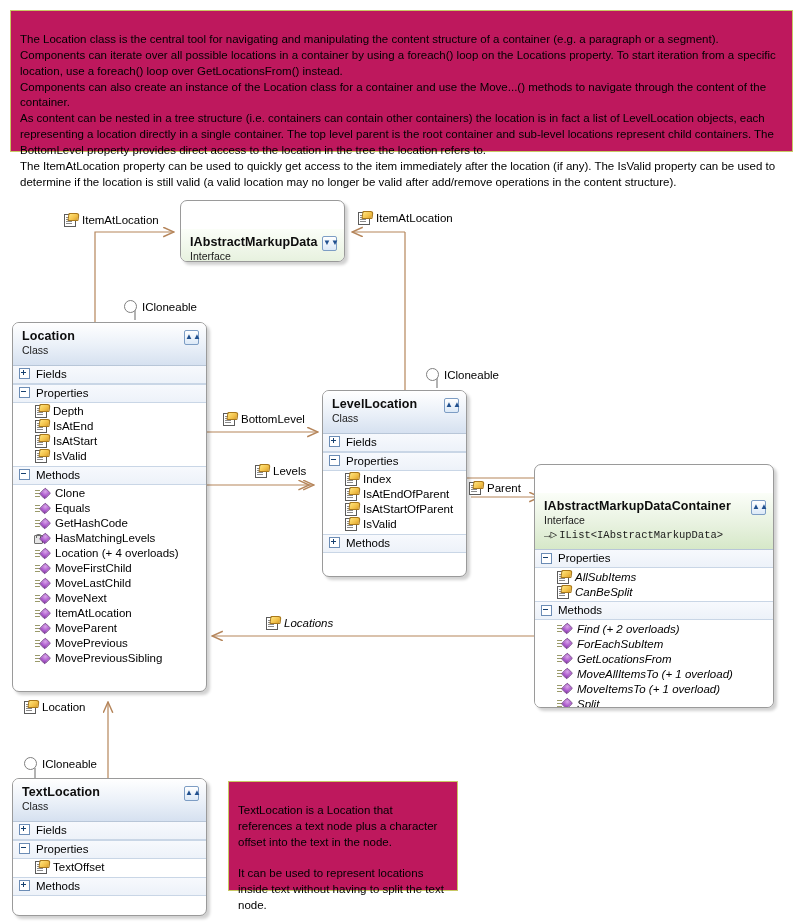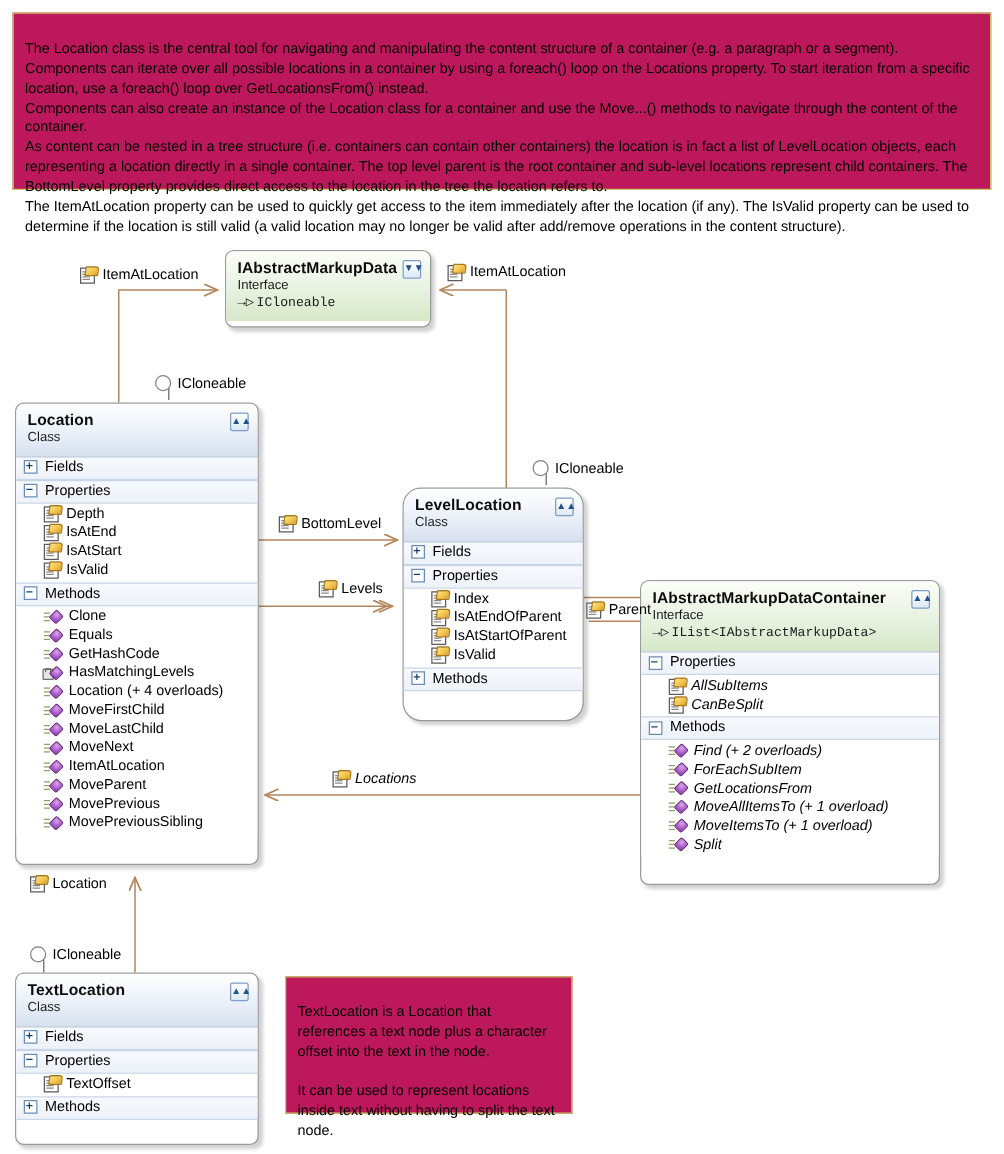--- a/index.html
+++ b/index.html
@@ -54,20 +54,21 @@
   .shape-header {
     position: relative;
     padding: 6px 9px 7px 9px;
     border-bottom: 1px solid #b8c6d8;
   }
   .shape.kind-class > .shape-header {
     background: linear-gradient(to bottom, #ffffff 0%, #eaf0f8 55%, #d6e1f0 100%);
   }
   .shape.kind-interface > .shape-header {
     background: linear-gradient(to bottom, #fbfef8 0%, #e8f2e0 55%, #d6e8c8 100%);
+    margin-top: 28px;
   }
   .shape-title {
     font-weight: bold;
     font-size: 12.5px;
     color: #0d0d0d;
     letter-spacing: 0.1px;
     padding-right: 22px;
     line-height: 1.15;
   }
   .shape-kindlabel {
@@ -403,21 +404,21 @@
             <span>MovePrevious</span>
           </div>
         <div class="member">
             <span class="ico ico-method"></span>
             <span>MovePreviousSibling</span>
           </div>
       </div>
     </div>
   </div>
 
-  <div class="shape kind-class" style="left:322px; top:390px; width:145px; height:187px;border-radius:15px;">
+  <div class="shape kind-class" style="left:322px; top:390px; width:145px; height:187px;">
     <div class="shape-header">
       <div class="shape-title">LevelLocation</div>
       <div class="shape-kindlabel">Class</div>
       <div class="collapse-btn">▲▲</div>
     </div>
     <div class="shape-body">
       <div class="group-row first">
         <span class="expander plus"></span>
         <span>Fields</span>
       </div>
@@ -443,21 +444,21 @@
             <span>IsValid</span>
           </div>
       </div>
       <div class="group-row">
         <span class="expander plus"></span>
         <span>Methods</span>
       </div>
     </div>
   </div>
 
-  <div class="shape kind-interface" style="left:512px; top:464px; width:240px; height:244px;">
+  <div class="shape kind-interface" style="left:534px; top:464px; width:240px; height:244px;">
     <div class="shape-header">
       <div class="shape-title">IAbstractMarkupDataContainer</div>
       <div class="shape-kindlabel">Interface</div>
       <div class="shape-base"><span class="arrow-glyph">→▷</span><span>IList&lt;IAbstractMarkupData&gt;</span></div>
       <div class="collapse-btn">▲▲</div>
     </div>
     <div class="shape-body">
       <div class="group-row first">
         <span class="expander"></span>
         <span>Properties</span>

